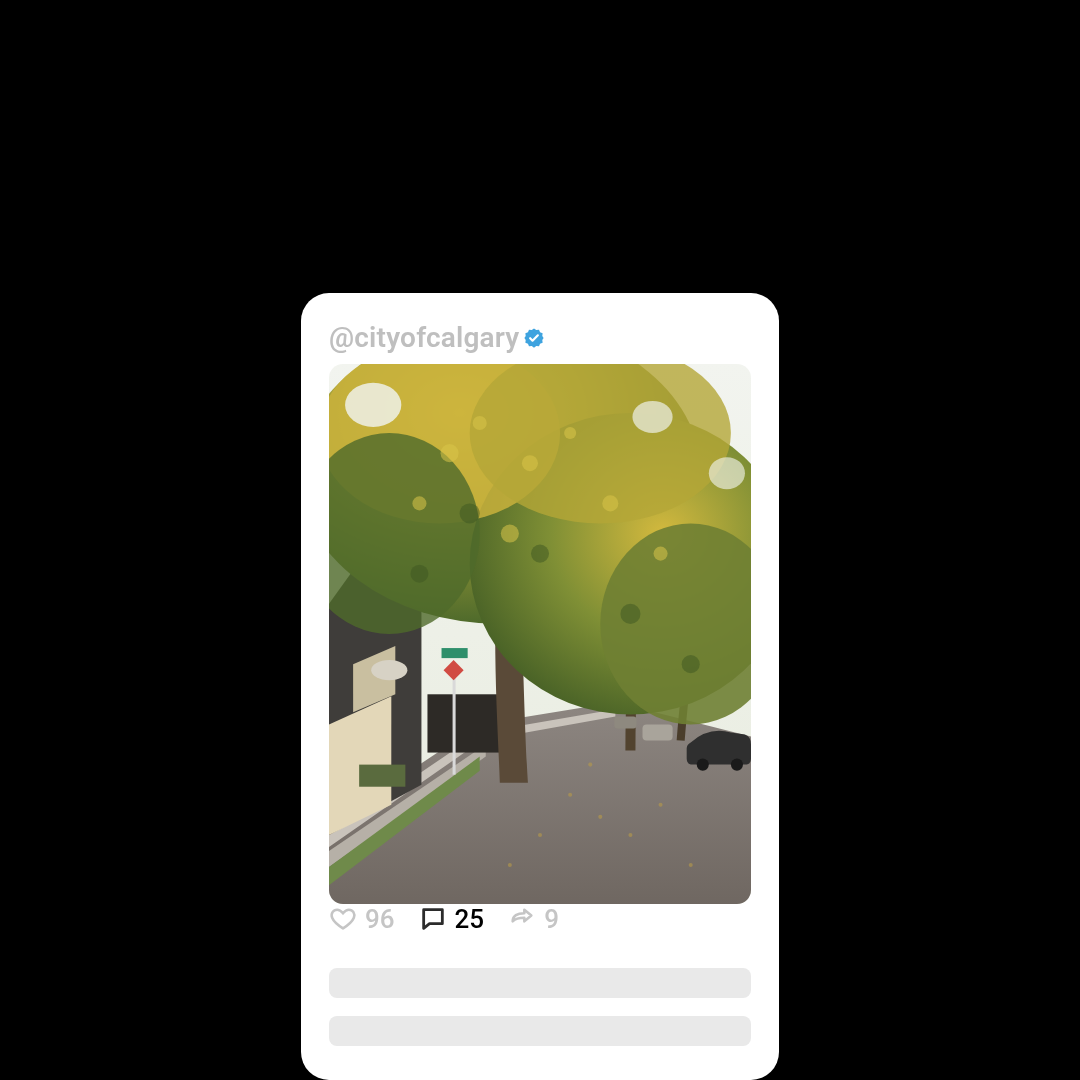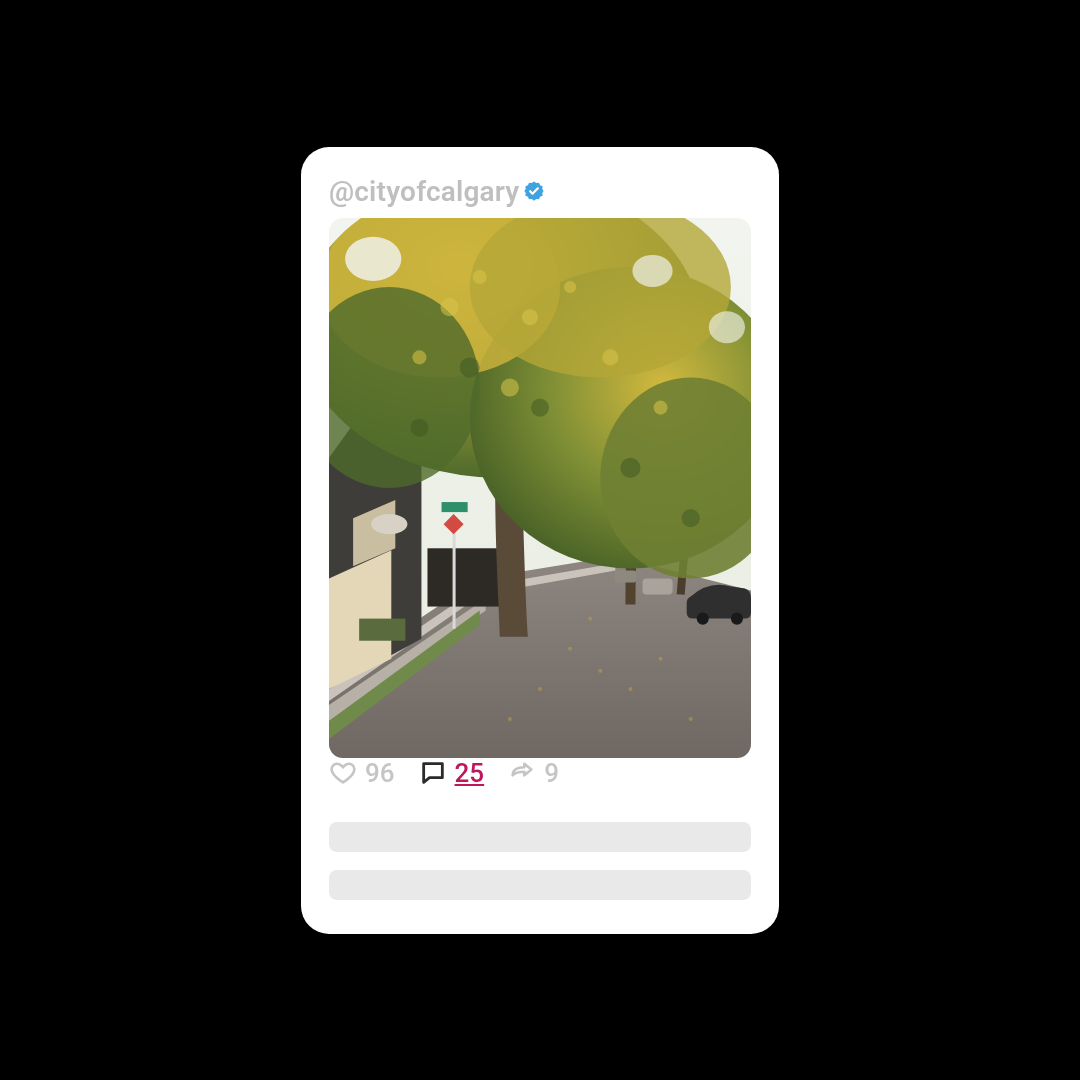--- a/index.html
+++ b/index.html
@@ -8,21 +8,21 @@
     width:1080px;
     height:1080px;
     background:#000;
     font-family:-apple-system,BlinkMacSystemFont,"Segoe UI",Roboto,Helvetica,Arial,sans-serif;
     overflow:hidden;
   }
   .stage{
     width:1080px;
     height:1080px;
     display:flex;
-    align-items:center;
+    align-items:flex-end;
     justify-content:center;
   }
   .card{
     width:478px;
     background:#fff;
     border-radius:28px;
     box-shadow:0 8px 22px rgba(0,0,0,0.65);
     padding:28px 28px 34px 28px;
     box-sizing:border-box;
   }
@@ -65,22 +65,21 @@
     font-size:26px;
     font-weight:500;
   }
   .eng-item{
     display:flex;
     align-items:center;
     gap:8px;
     color:#c5c5c5;
   }
   .eng-item.active{
-    color:#be185d;
-    text-decoration:underline;
+    color:#000000;
   }
   .eng-item svg{
     display:block;
   }
   .ph-lines{
     margin-top:34px;
     display:flex;
     flex-direction:column;
     gap:18px;
   }

